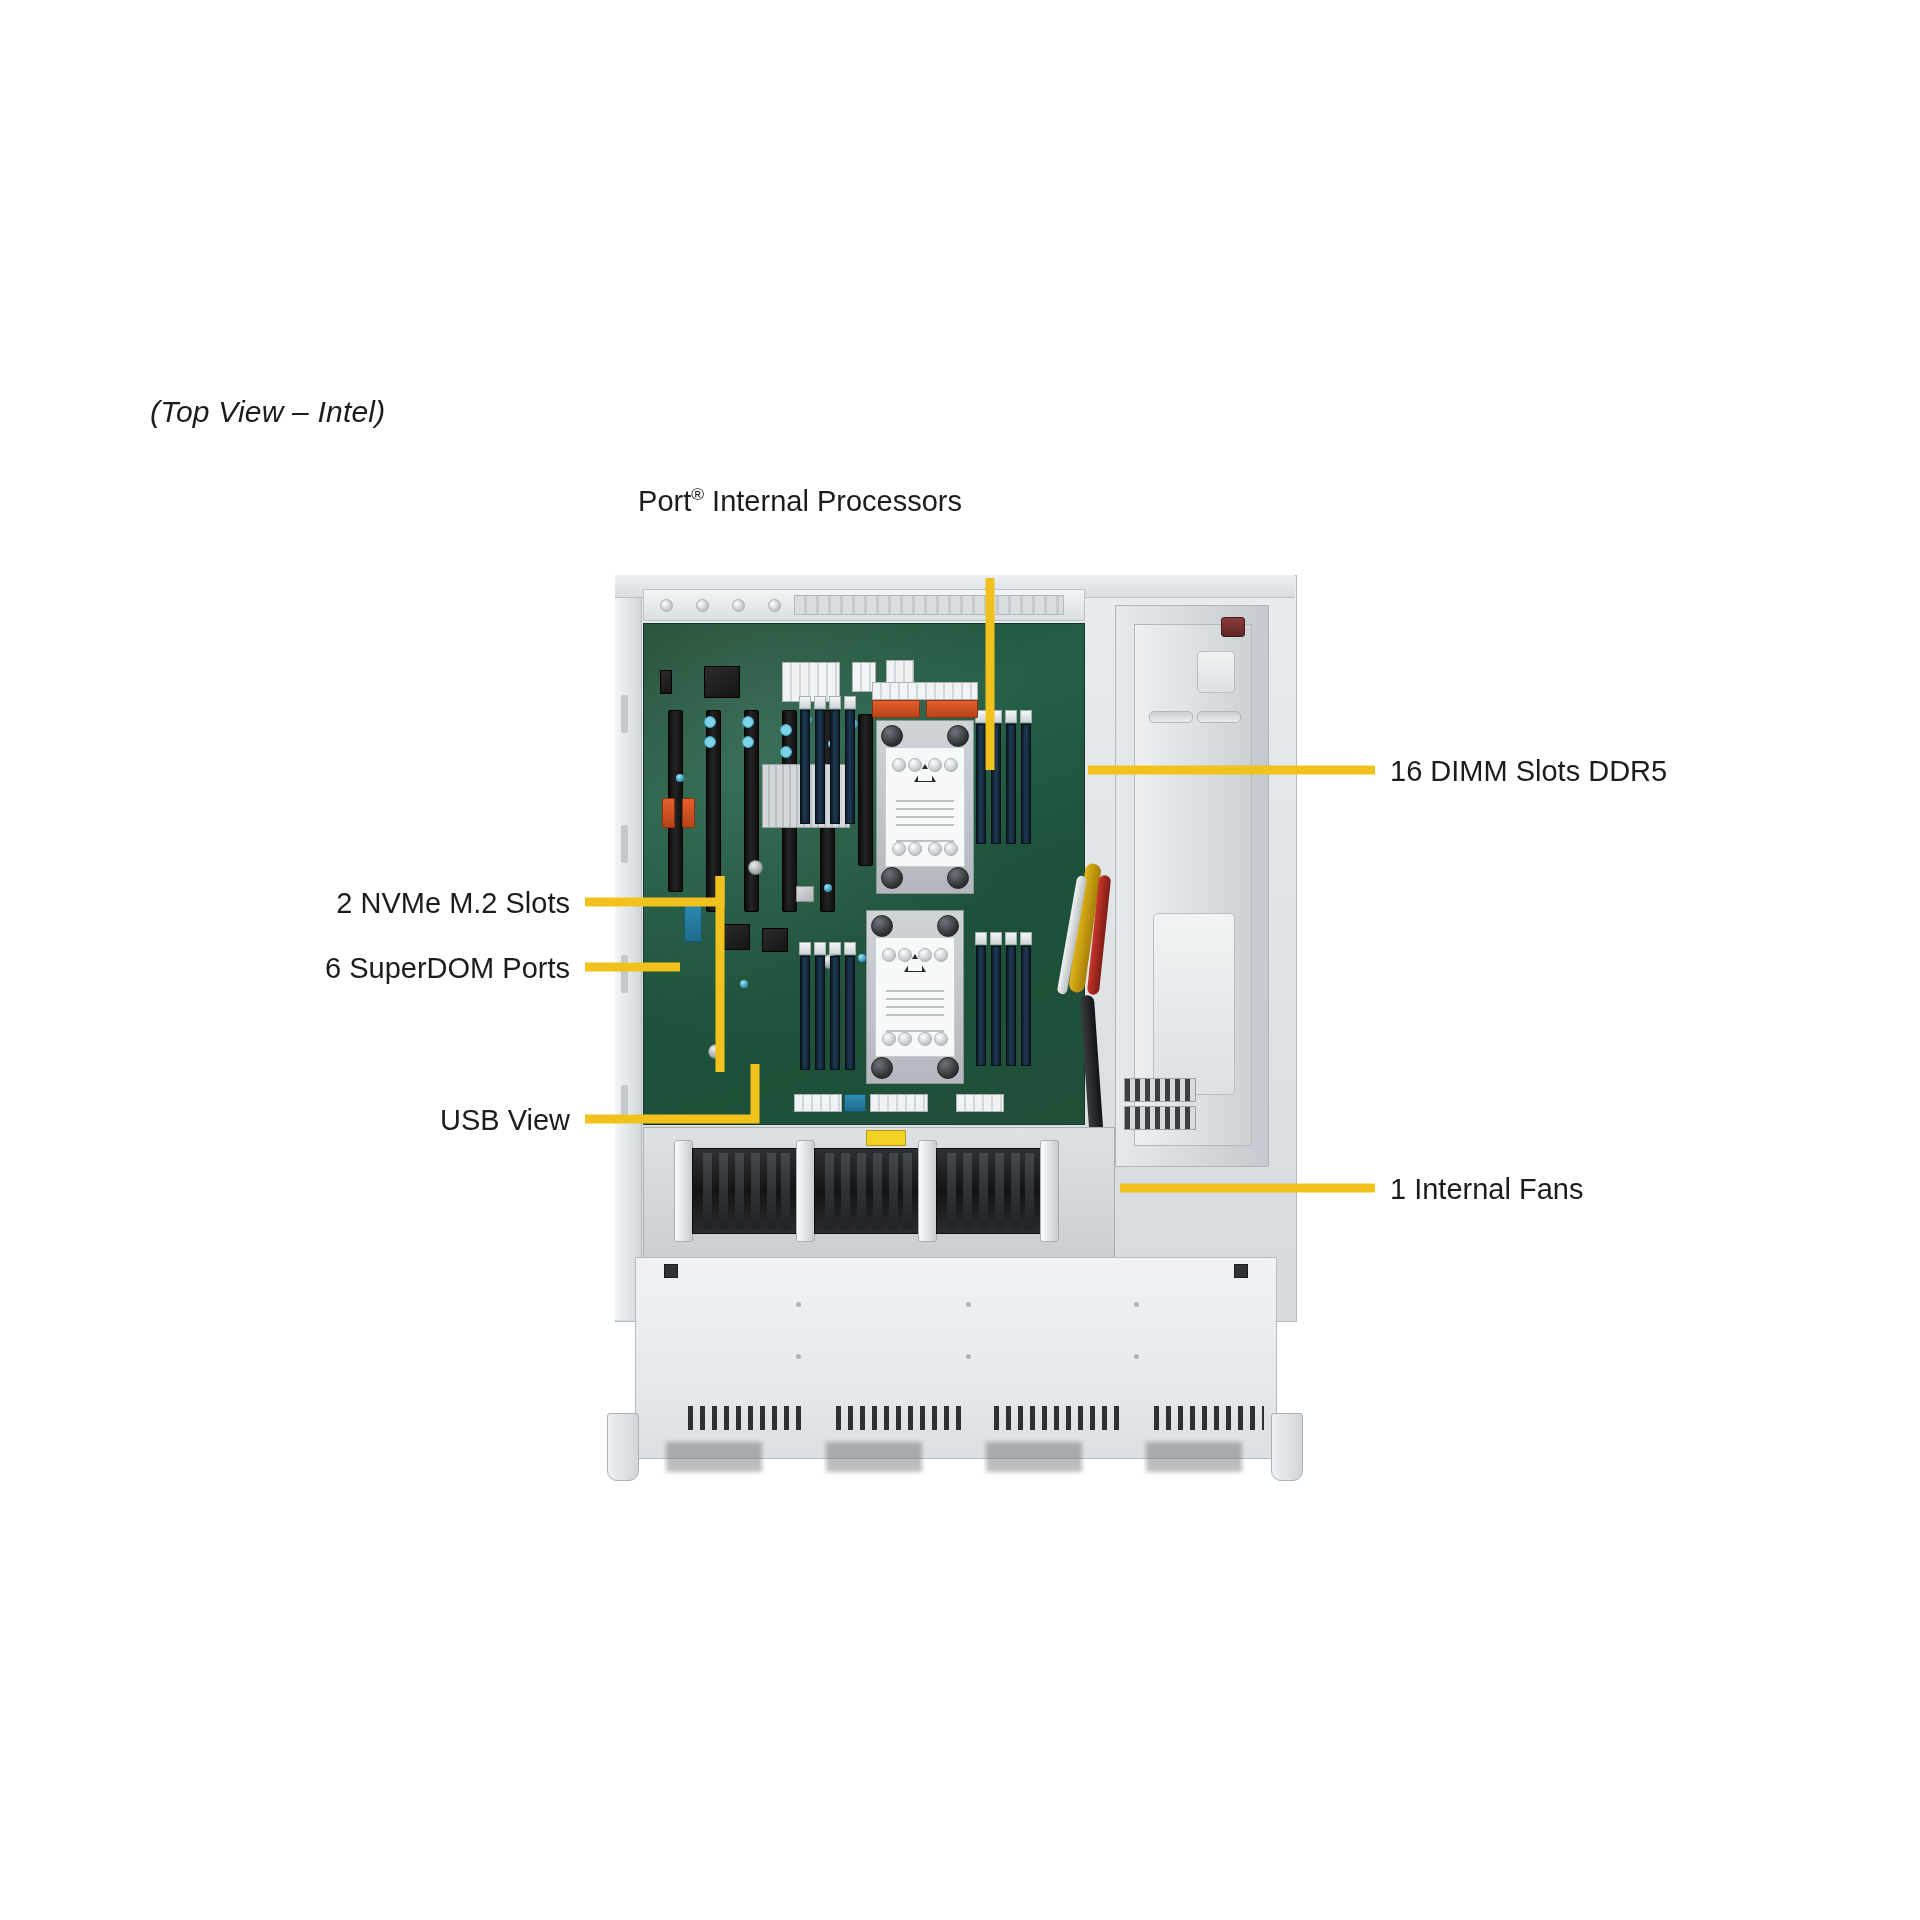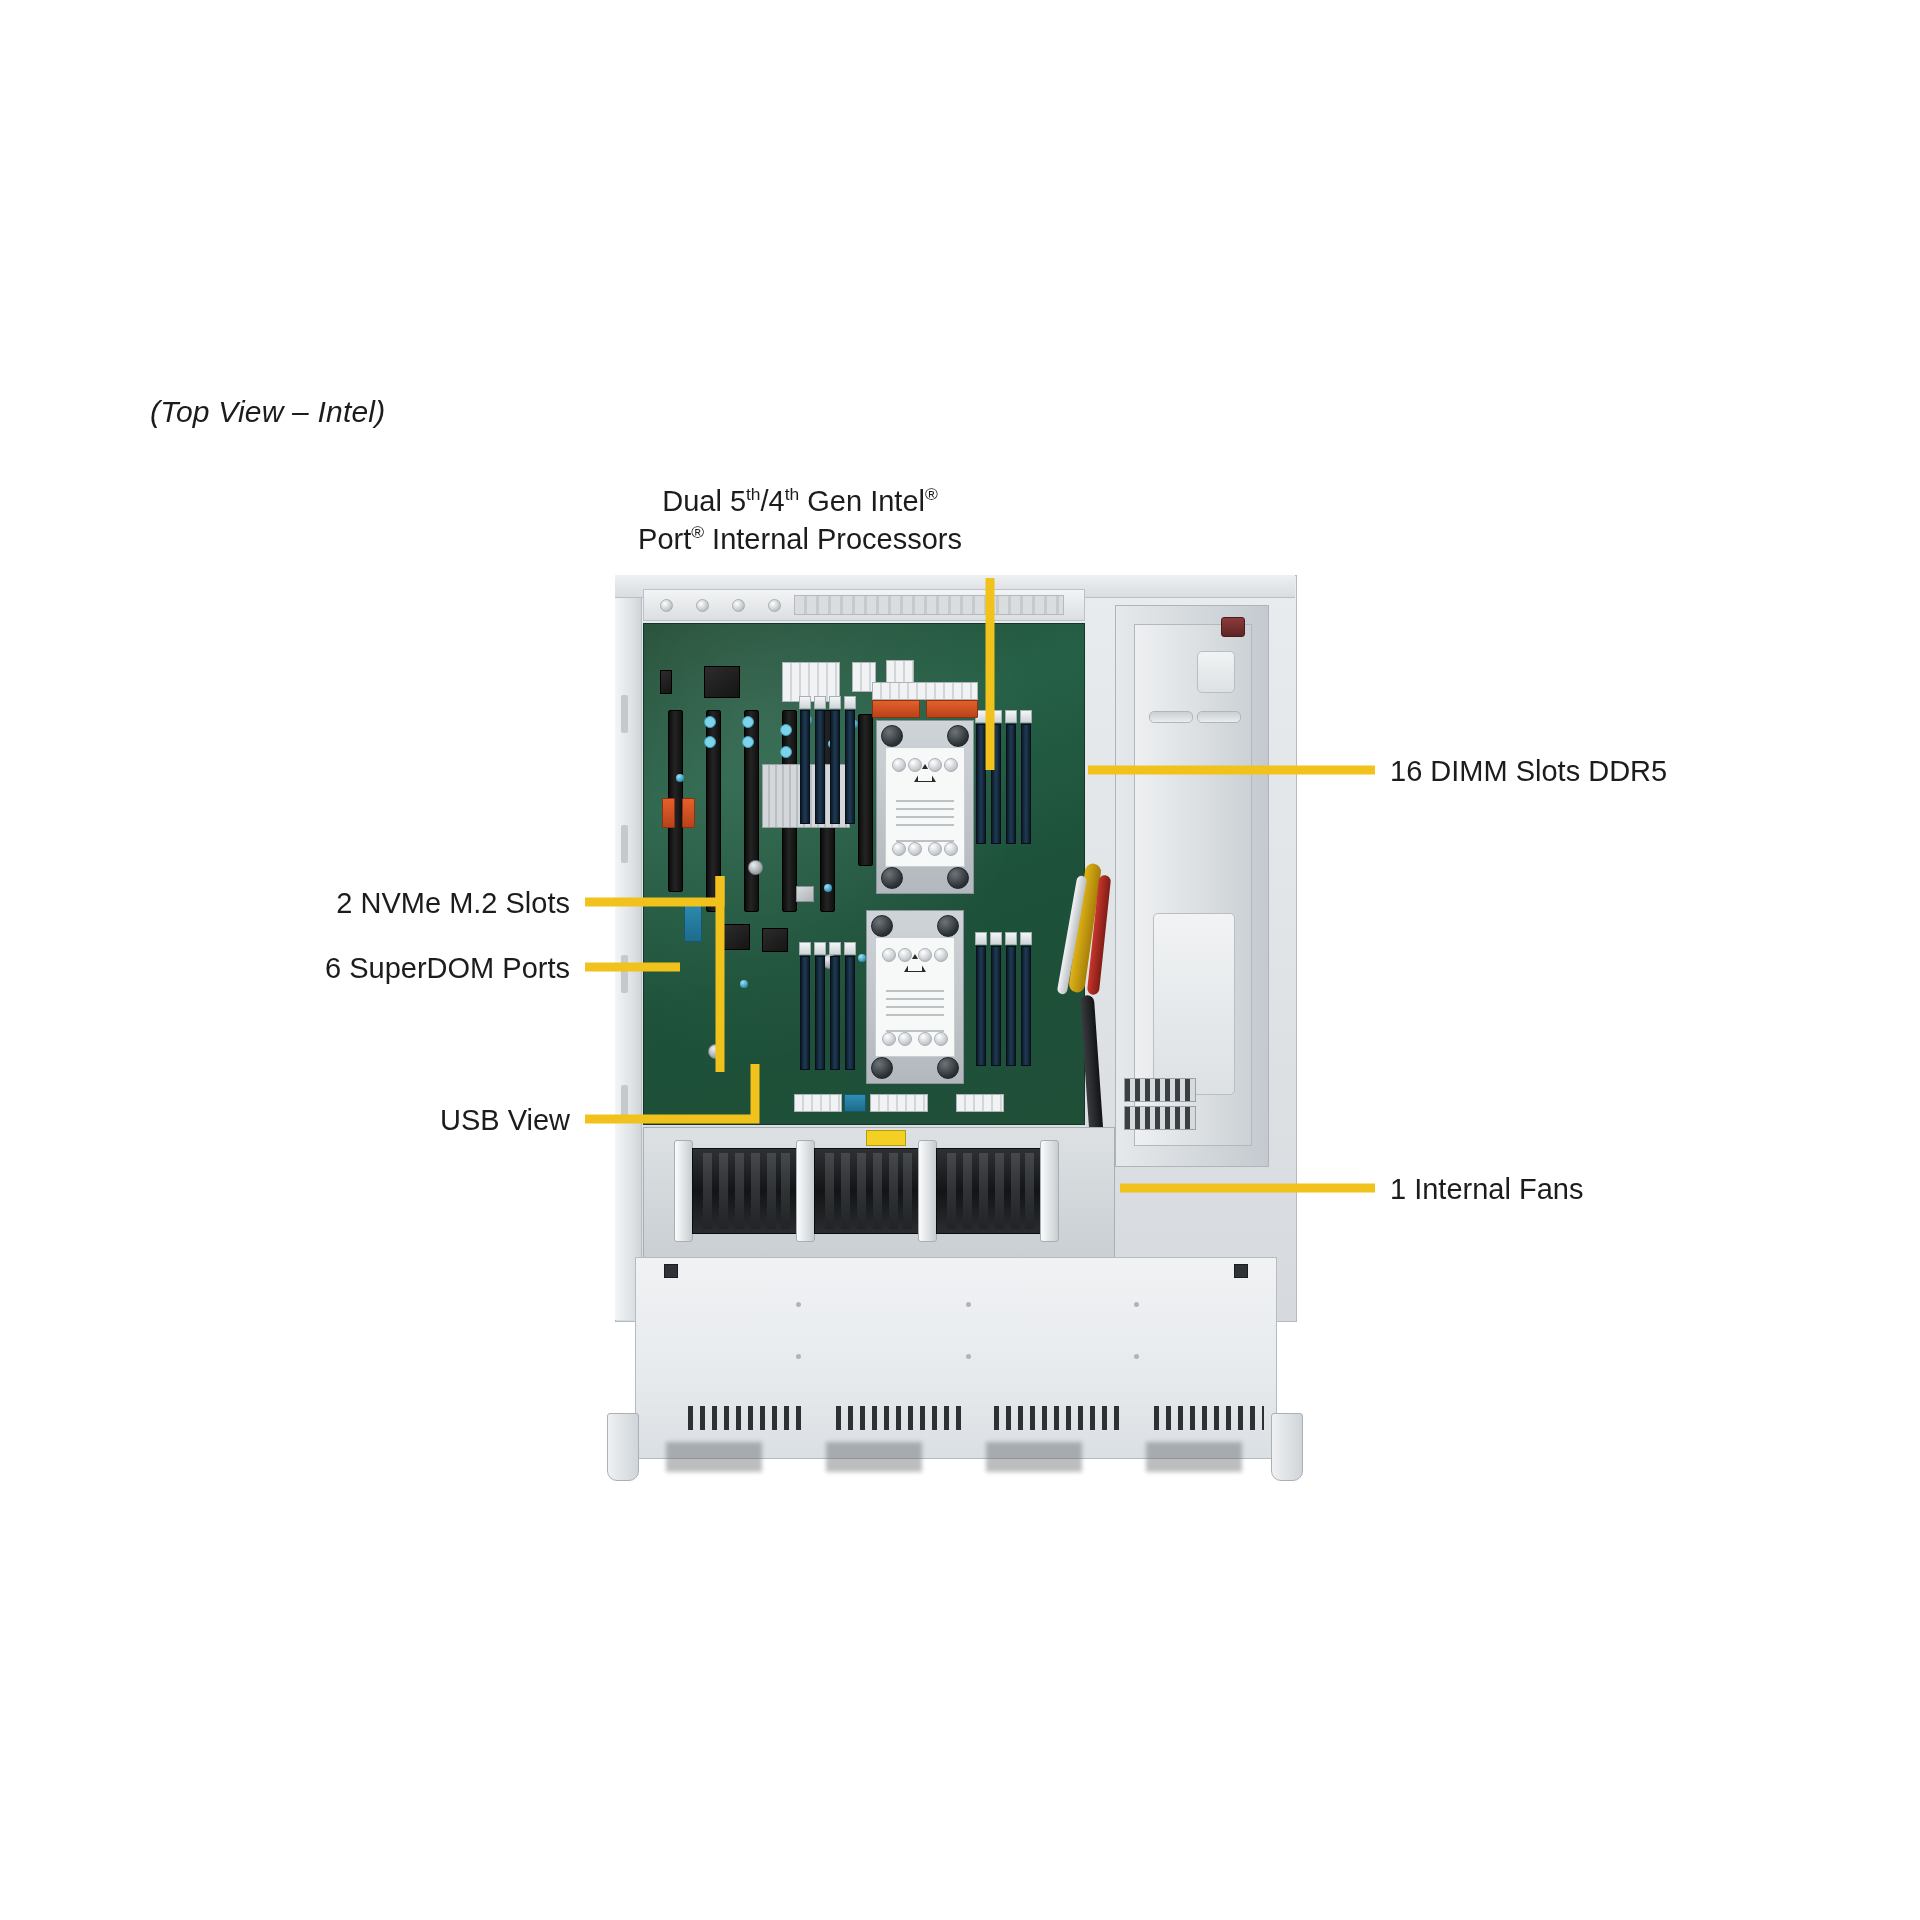--- a/index.html
+++ b/index.html
@@ -633,23 +633,20 @@
       <line x1="720" y1="876" x2="720" y2="1072"></line>
 
       <line x1="585" y1="967" x2="680" y2="967"></line>
 
       <polyline points="585,1119 755,1119 755,1064"></polyline>
     </g>
   </svg>
 
   <div class="callout center" style="left:605px; top:482px; width:390px;">
     <div>
-      <span>Dual 5</span><sup>th</sup><span>/4</span><sup>th</sup><span> Gen Intel</span><sup>®</sup>
-    </div>
-    <div>
       <span>Port</span><sup>®</sup><span> Internal Processors</span>
     </div>
   </div>
 
   <div class="callout right" style="left:1390px; top:752px;text-align:center;">16 DIMM Slots DDR5</div>
 
   <div class="callout left" style="left:200px; top:884px; width:370px;">2 NVMe M.2 Slots</div>
 
   <div class="callout left" style="left:200px; top:949px; width:370px;">6 SuperDOM Ports</div>
 

